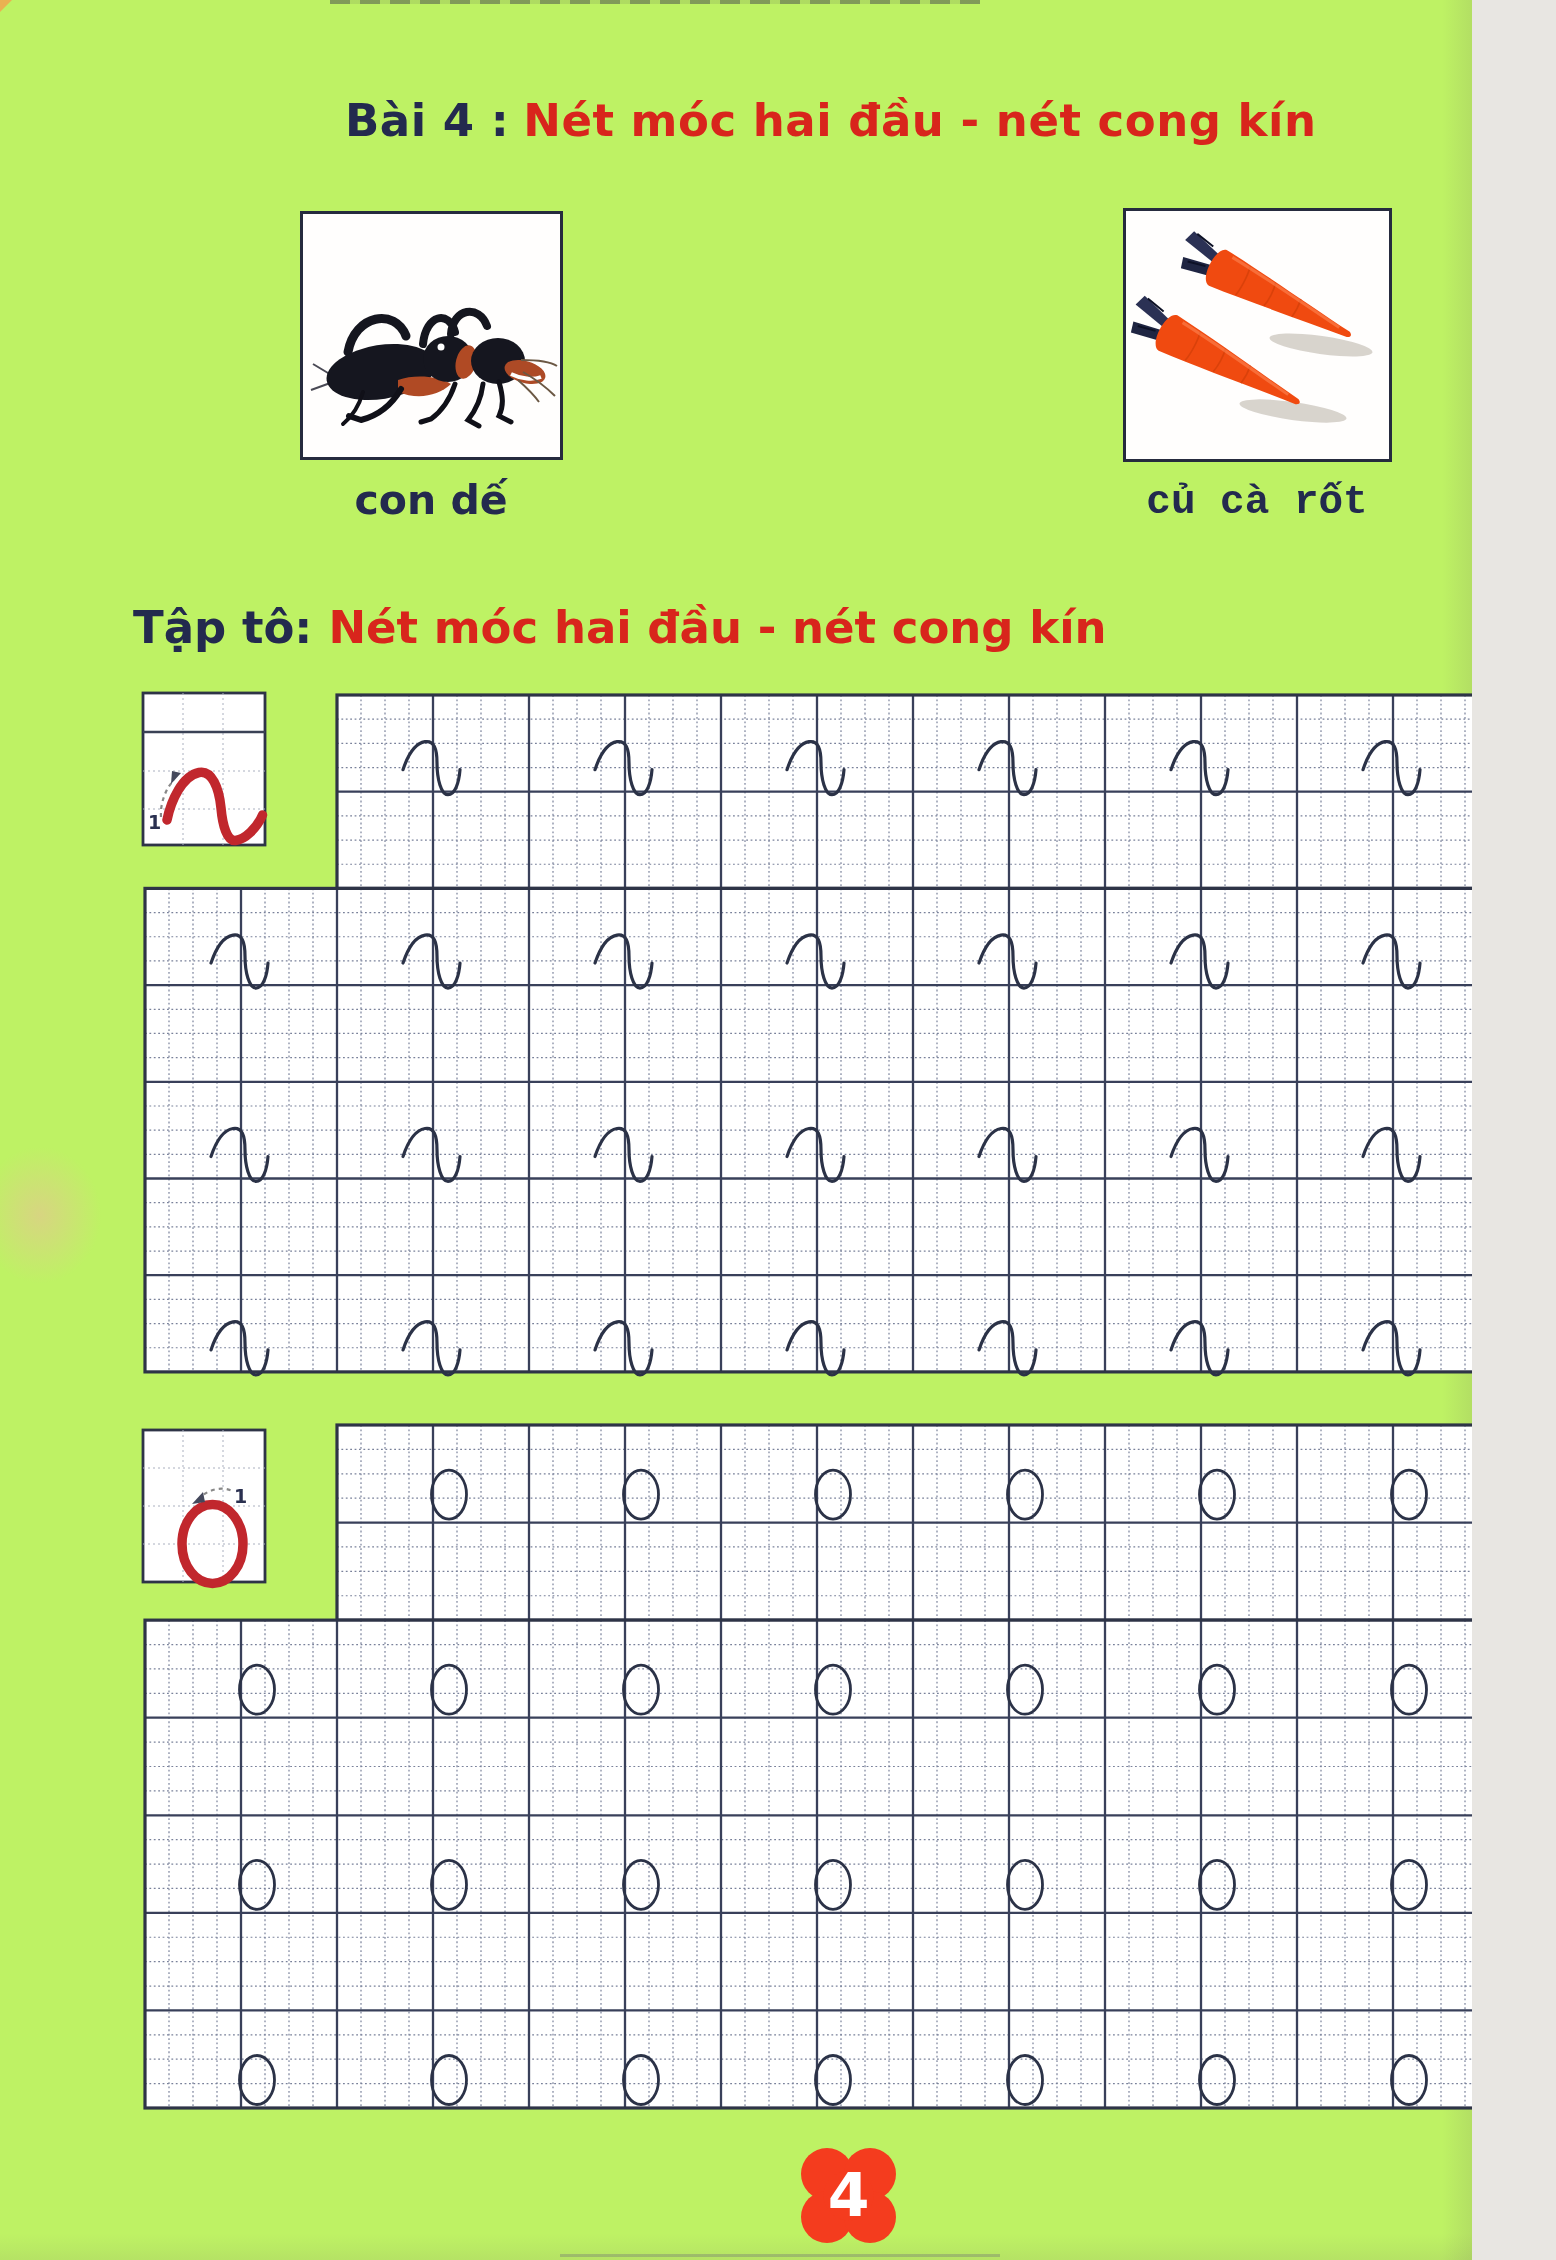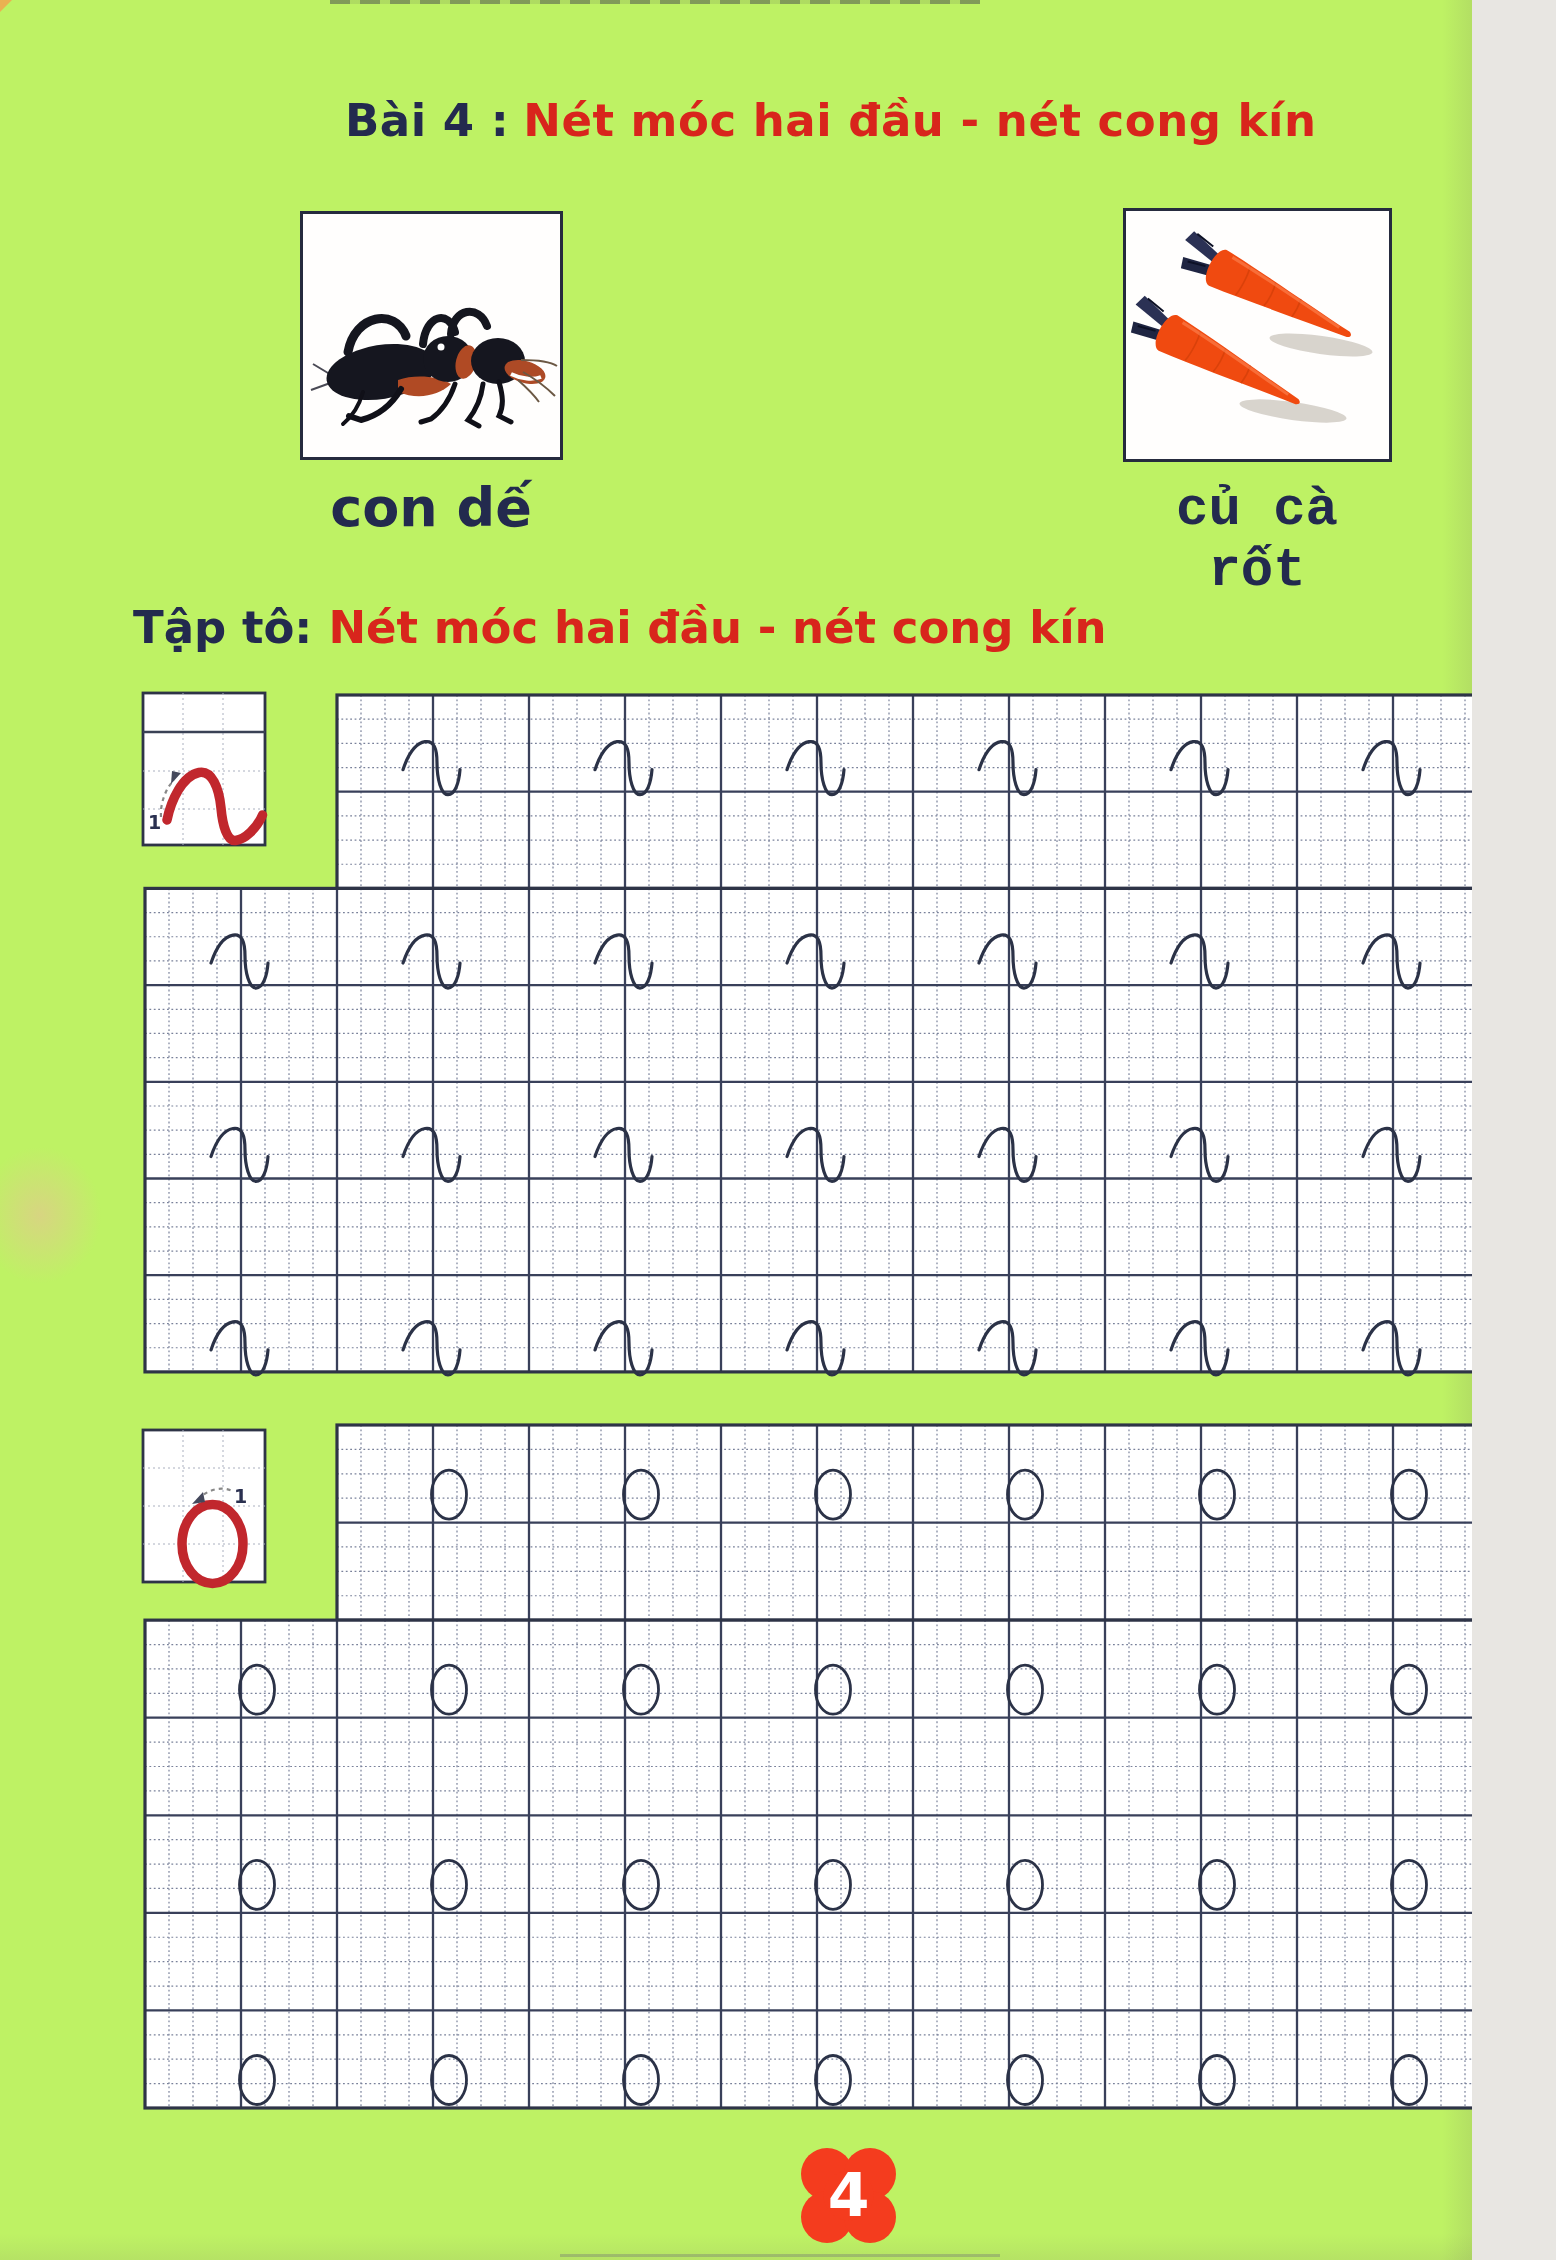--- a/index.html
+++ b/index.html
@@ -7,21 +7,21 @@
         font-family:"DejaVu Sans","Liberation Sans",sans-serif;}
   .navy{color:var(--navy,#232a4e);}
   .red{color:var(--red,#d8251c);}
   #title{position:absolute;left:345px;top:94px;font-size:45px;font-weight:700;white-space:nowrap;letter-spacing:.5px;}
   #title .red{margin-left:14px;}
   #section-heading{position:absolute;left:133px;top:601px;font-size:45px;font-weight:700;white-space:nowrap;}
   #section-heading .red{margin-left:16px;}
   .card{position:absolute;background:#fffefd;border:3px solid #262b3e;}
   #cricket-card{left:300px;top:211px;width:257px;height:243px;}
   #carrot-card{left:1123px;top:208px;width:263px;height:248px;}
-  .caption{position:absolute;font-size:54px;font-weight:700;color:var(--navy,#232a4e);text-align:center;}
+  .caption{position:absolute;font-size:41px;font-weight:700;color:var(--navy,#232a4e);text-align:center;}
   #cricket-caption{left:290px;top:476px;width:282px;}
   #carrot-caption{left:1116px;top:479px;width:282px;font-family:Liberation Mono, monospace;}
   #practice-grids{position:absolute;left:0;top:0;}
   #practice-grids text, #page-badge text{font-family:"DejaVu Sans","Liberation Sans",sans-serif;}
   .stepnum{font-size:19px;font-weight:700;fill:#2a3050;}
   #page-badge{position:absolute;left:800px;top:2147px;}
   #badge-number{font-size:60px;font-weight:700;fill:#ffffff;text-anchor:middle;}
   
   #top-scan-line{position:absolute;left:330px;top:0;width:650px;height:4px;opacity:.5;
     background:repeating-linear-gradient(90deg,#43434e 0 20px,rgba(67,67,78,.25) 20px 30px);}

